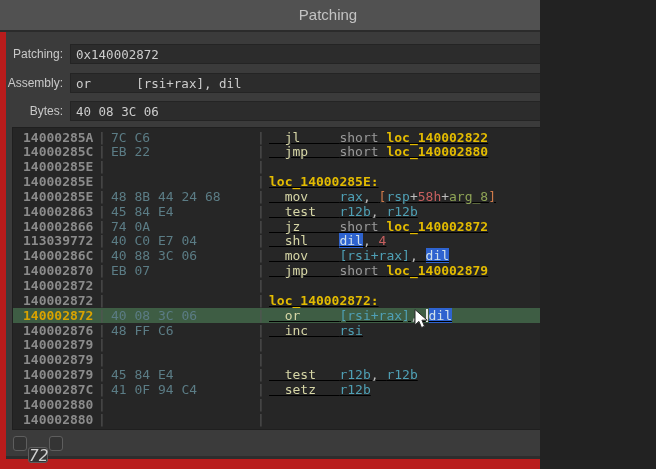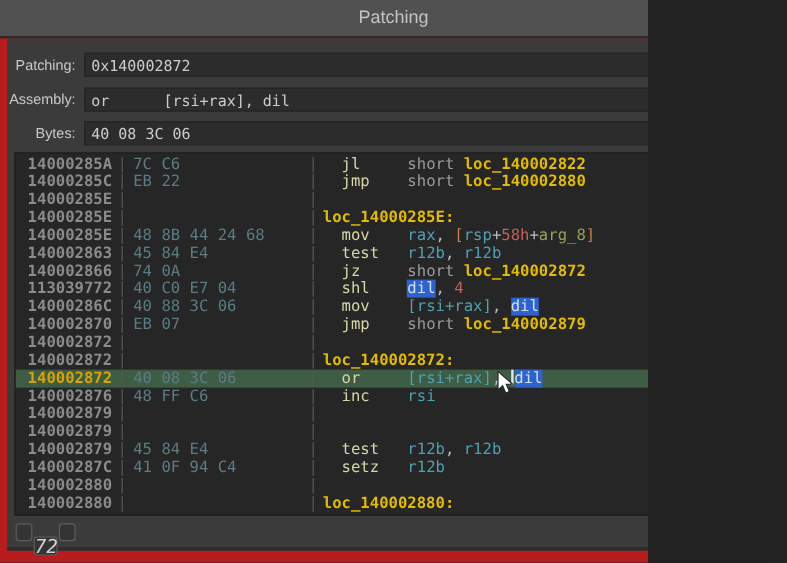--- a/index.html
+++ b/index.html
@@ -32,21 +32,21 @@
     background:#262626;border:1px solid #1f1f1f;box-sizing:border-box;overflow:hidden;
     font-family:"DejaVu Sans Mono",monospace;font-size:13px;}
   .lrow{position:absolute;left:0;width:607px;height:15px;line-height:15px;white-space:pre;}
   .lrow.hl{background:#3e5d44;}
   .lrow span.addr{position:absolute;left:10px;color:#8b8b8b;font-weight:bold;}
   .lrow span.addr-hl{color:#d9a300;}
   .lrow span.p1{position:absolute;left:85px;}
   .lrow span.bytes{position:absolute;left:98px;color:#5b7c85;}
   .lrow span.p2{position:absolute;left:244px;}
   .pipe{color:#555555;}
-  .disasm{position:absolute;left:256px;white-space:pre;}
+  .disasm{position:absolute;left:256px;white-space:pre;text-decoration:underline;}
   .mnem{color:#d6d6a6;}
   .kw{color:#9a9a9a;}
   .target{color:#e3bb00;font-weight:bold;}
   .label{color:#e3bb00;font-weight:bold;}
   .reg{color:#4fa0b5;}
   .num{color:#c75f5f;}
   .punct{color:#bdbdbd;}
   .svar{color:#8fa456;}
   .obr{color:#cf7a4a;}
   .sel{color:#cfe0ea;background:#2e63cf;}
@@ -99,21 +99,21 @@
         <div class="lrow" style="top: 135.15px;"><span class="addr">140002870</span><span class="pipe p1">|</span><span class="bytes">EB 07</span><span class="pipe p2">|</span><span class="disasm"><span class="mnem">  jmp    </span><span class="kw">short </span><span class="target">loc_140002879</span></span></div>
         <div class="lrow" style="top: 150px;"><span class="addr">140002872</span><span class="pipe p1">|</span><span class="pipe p2">|</span><span class="disasm"></span></div>
         <div class="lrow" style="top: 164.85px;"><span class="addr">140002872</span><span class="pipe p1">|</span><span class="pipe p2">|</span><span class="disasm"><span class="label">loc_140002872:</span></span></div>
         <div class="lrow hl" style="top: 179.7px;"><span class="addr addr-hl">140002872</span><span class="pipe p1">|</span><span class="bytes">40 08 3C 06</span><span class="pipe p2">|</span><span class="disasm"><span class="mnem">  or     </span><span class="reg">[rsi+rax]</span><span class="punct">, </span><span class="caret"></span><span class="sel">dil</span></span></div>
         <div class="lrow" style="top: 194.55px;"><span class="addr">140002876</span><span class="pipe p1">|</span><span class="bytes">48 FF C6</span><span class="pipe p2">|</span><span class="disasm"><span class="mnem">  inc    </span><span class="reg">rsi</span></span></div>
         <div class="lrow" style="top: 209.4px;"><span class="addr">140002879</span><span class="pipe p1">|</span><span class="pipe p2">|</span><span class="disasm"></span></div>
         <div class="lrow" style="top: 224.25px;"><span class="addr">140002879</span><span class="pipe p1">|</span><span class="pipe p2">|</span></div>
         <div class="lrow" style="top: 239.1px;"><span class="addr">140002879</span><span class="pipe p1">|</span><span class="bytes">45 84 E4</span><span class="pipe p2">|</span><span class="disasm"><span class="mnem">  test   </span><span class="reg">r12b</span><span class="punct">, </span><span class="reg">r12b</span></span></div>
         <div class="lrow" style="top: 253.95px;"><span class="addr">14000287C</span><span class="pipe p1">|</span><span class="bytes">41 0F 94 C4</span><span class="pipe p2">|</span><span class="disasm"><span class="mnem">  setz   </span><span class="reg">r12b</span></span></div>
         <div class="lrow" style="top: 268.8px;"><span class="addr">140002880</span><span class="pipe p1">|</span><span class="pipe p2">|</span><span class="disasm"></span></div>
-        <div class="lrow" style="top: 283.65px;"><span class="addr">140002880</span><span class="pipe p1">|</span><span class="pipe p2">|</span><span class="disasm"><span class="label">loc_140002880:</span></span></div>
+        <div class="lrow" style="top: 283.65px;"><span class="addr">140002880</span><span class="pipe p1">|</span><span class="pipe p2">|</span></div>
       </div>
     <div id="sbtrack">
       <div id="sbthumb"></div>
     </div>
   </div>
 
   <div class="fbox" id="fbox1"></div>
   <div class="fbox" id="fbox2">
     <span>72</span>
   </div>

